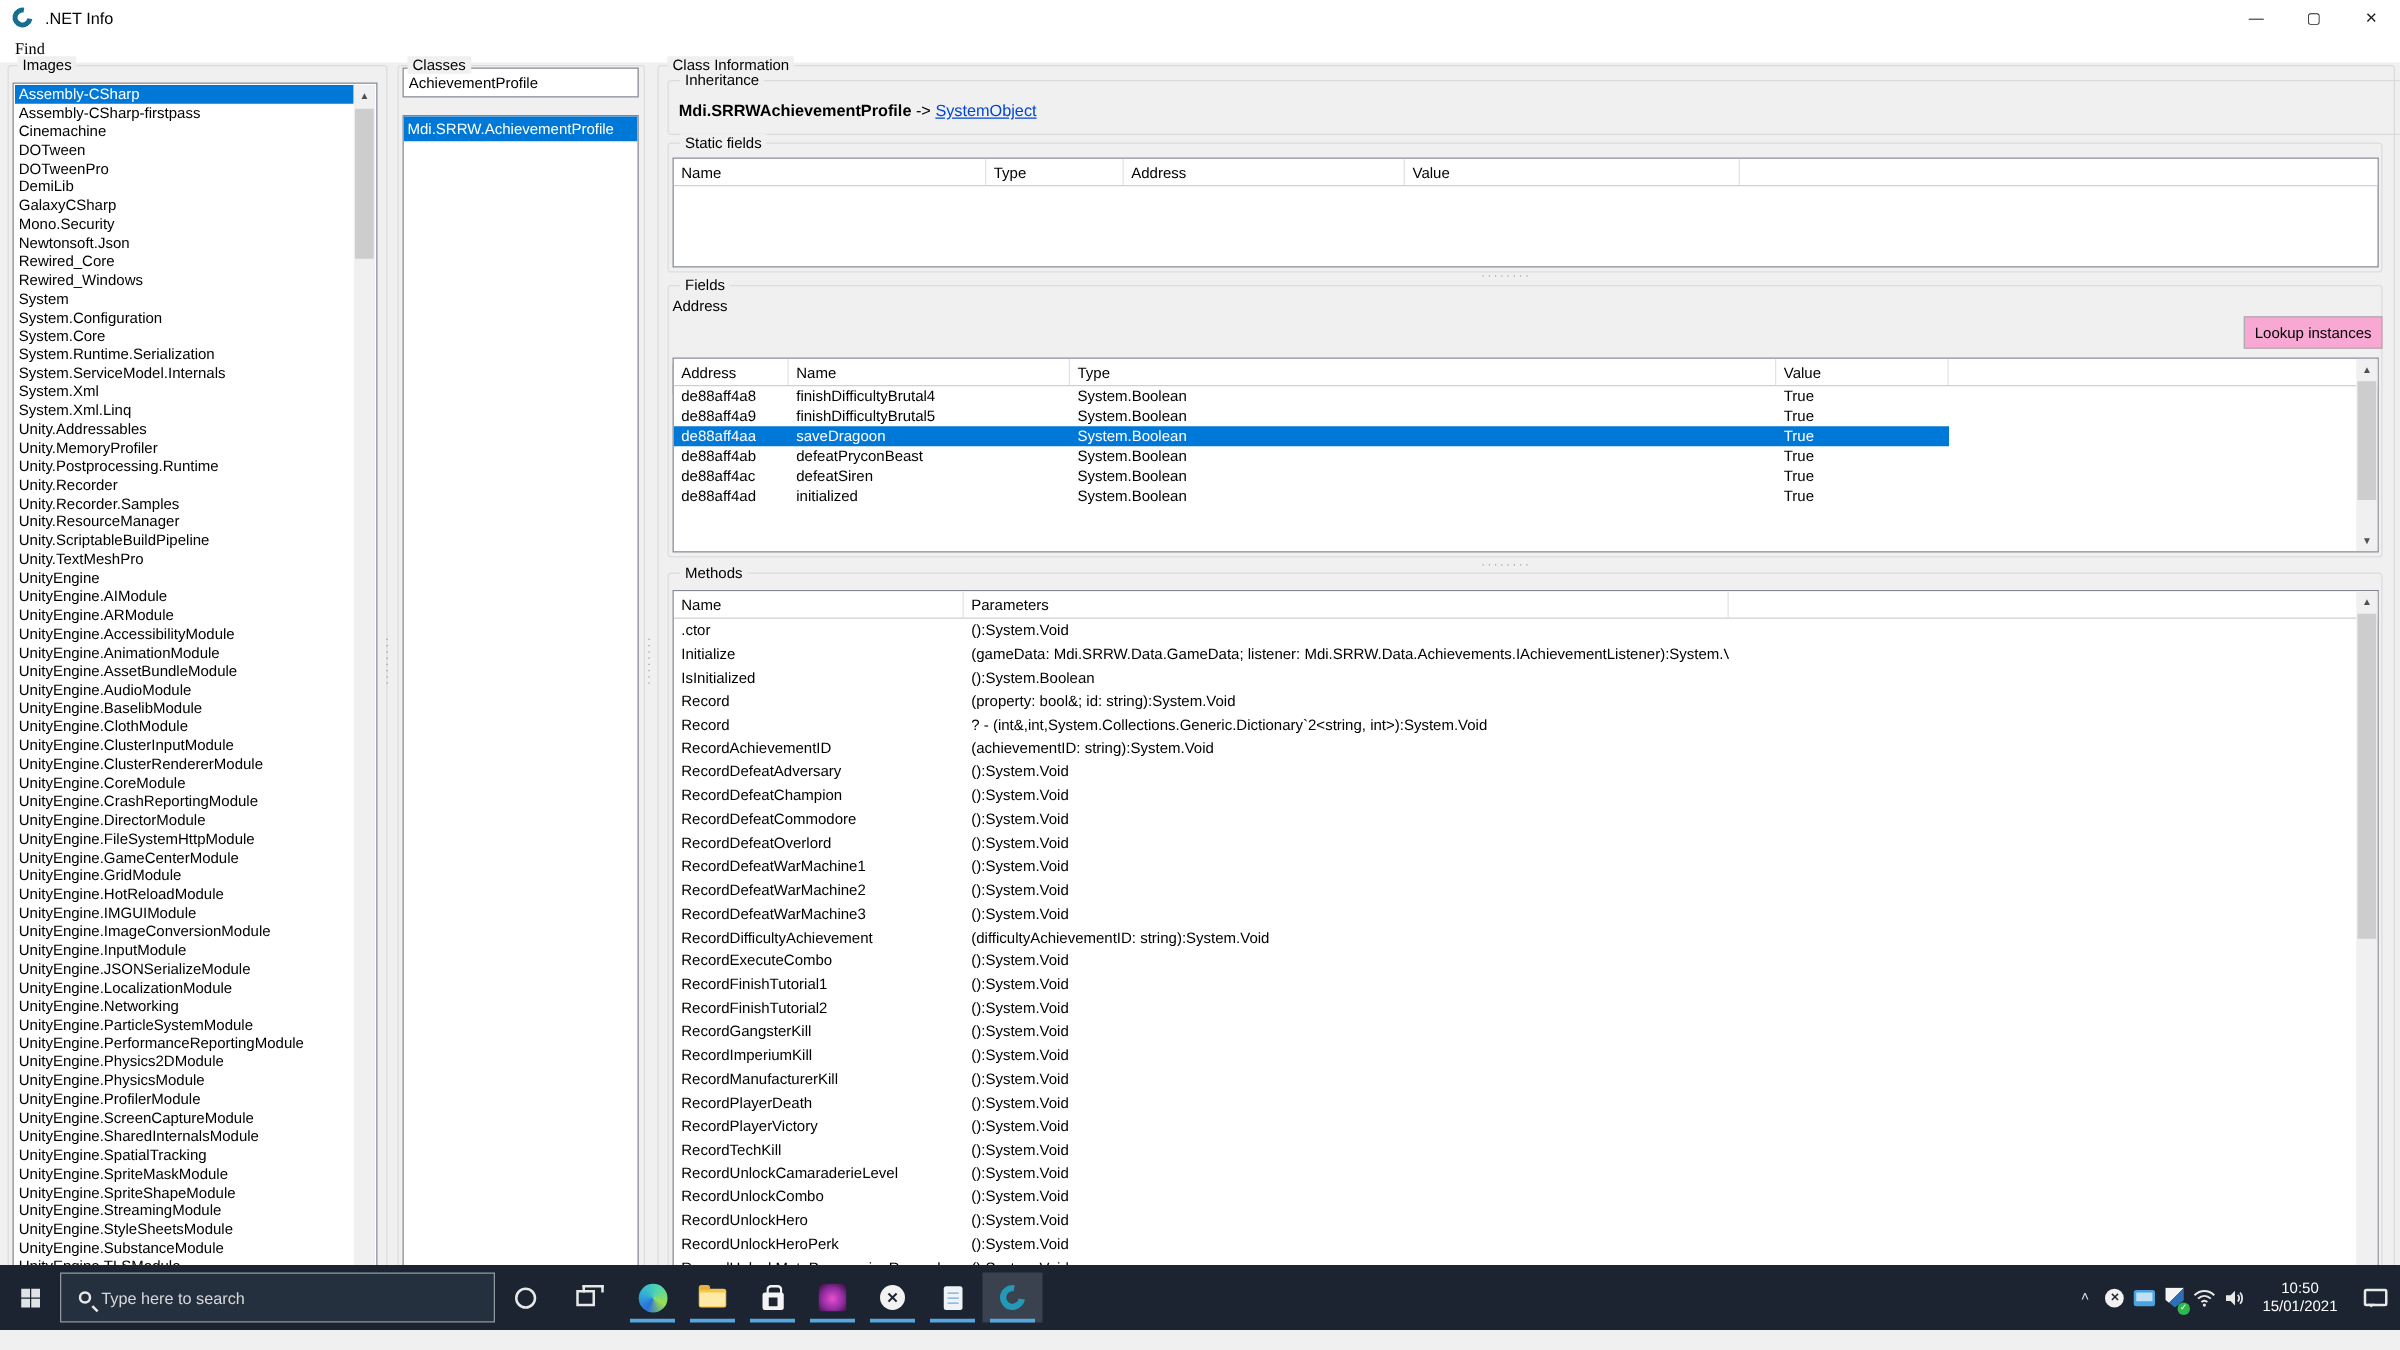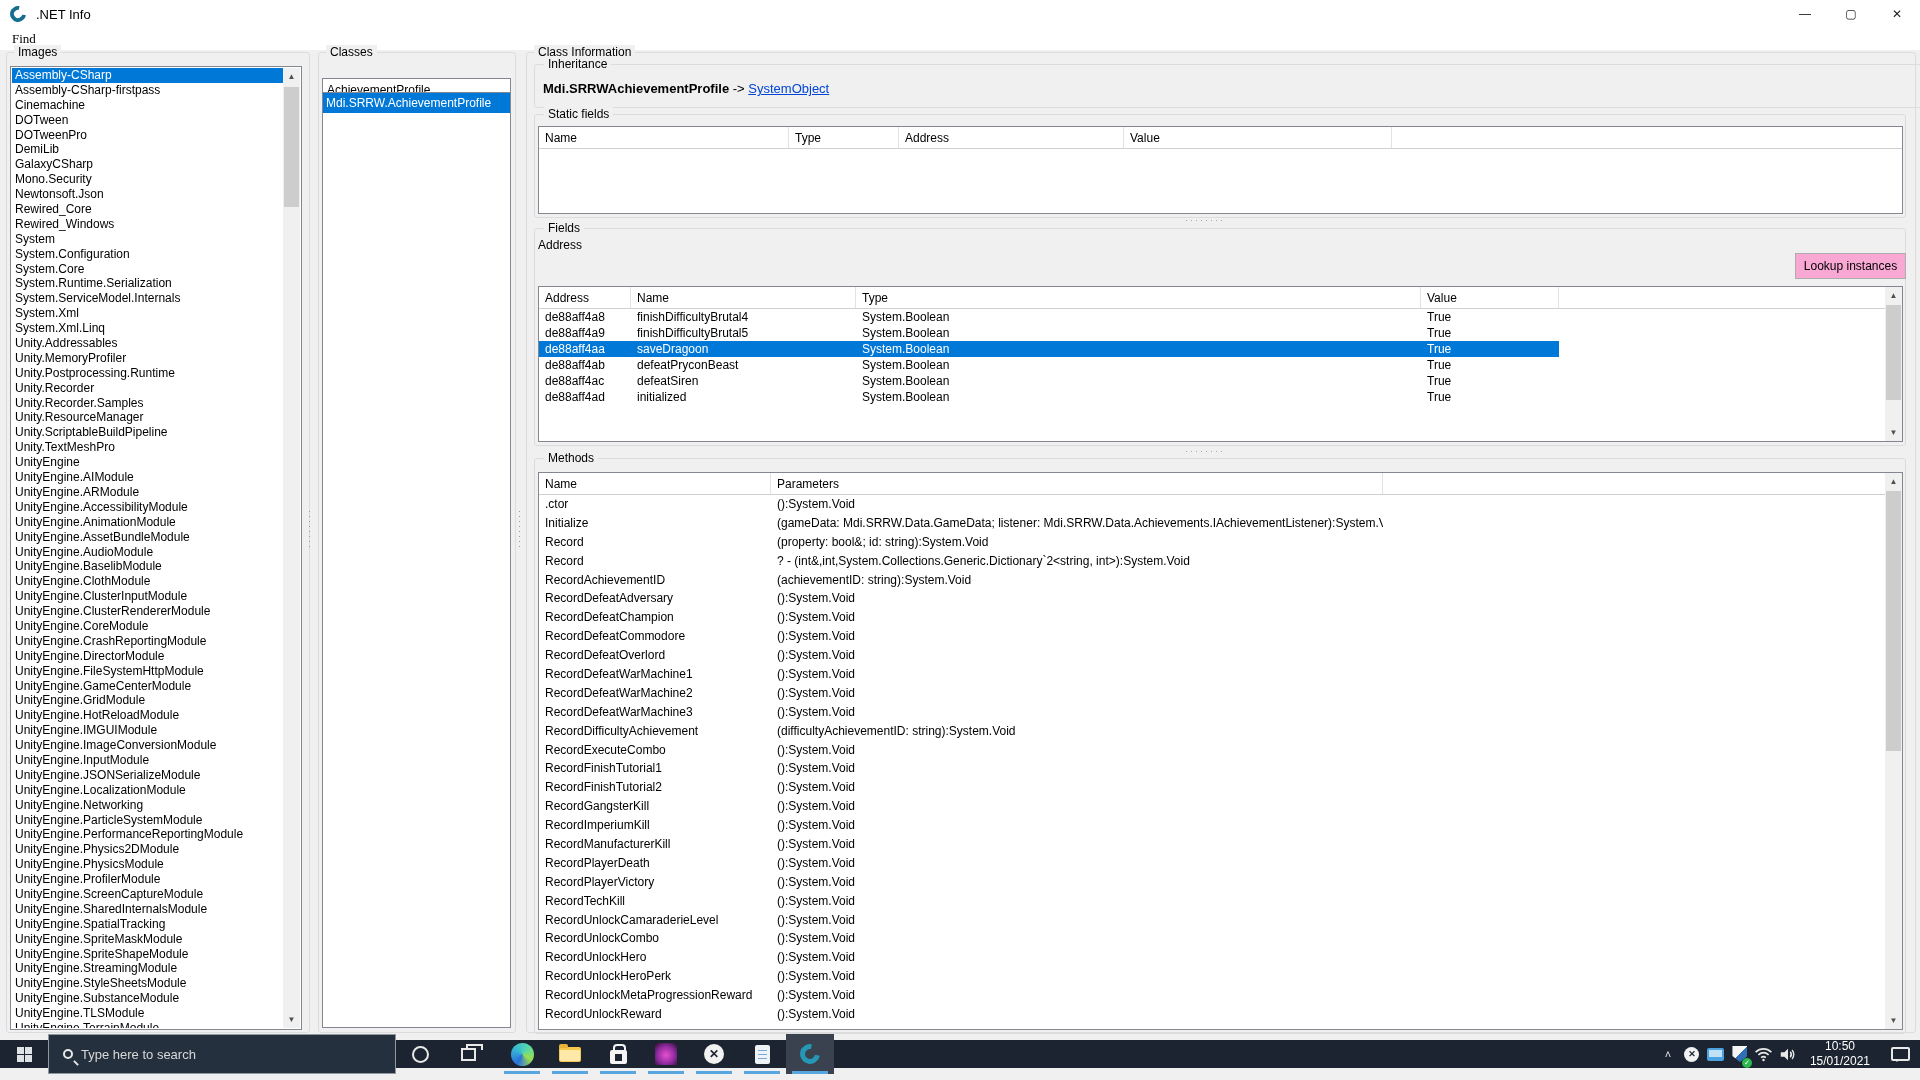--- a/index.html
+++ b/index.html
@@ -60,21 +60,21 @@
   .methods-row { height:18.9px; line-height:18.9px; }
 
   .combo { position:absolute; background:#fff; border:1px solid #828790; font-size:12px; line-height:22px; padding-left:6px; white-space:nowrap;margin-top:37px; }
   .combo .dd { position:absolute; right:2px; top:0; width:22px; height:22px; text-align:center; line-height:20px; color:#444; font-size:10px; }
   .btn { position:absolute; background:#f9a8d4; border:1px solid #adadad; font-size:12px; display:flex; align-items:center; justify-content:center; cursor:default; }
   .splitter-dots { position:absolute; color:#9a9a9a; font-size:9px; letter-spacing:2px; }
   .vsplit { position:absolute; color:#9a9a9a; font-size:9px; line-height:4px; writing-mode:vertical-rl; letter-spacing:2px; }
   .field-label { position:absolute; font-size:12px; }
 
   
-  .taskbar { position:absolute; left:0; top:1040px; width:1920px; height:28px; background:#1b2430; display:flex; align-items:center; }
+  .taskbar { position:absolute; left:0; top:1012px; width:1920px; height:52px; background:#1b2430; display:flex; align-items:center; }
   .tb-cell { width:48px; height:40px; display:flex; align-items:center; justify-content:center; position:relative; flex:none; }
   .tb-cell.active { background:#39424e; }
   .runline { position:absolute; left:6px; right:6px; bottom:0; height:3px; background:#58a6e0; }
   .win-logo { width:15px; height:15px; display:grid; grid-template-columns:7px 7px; grid-template-rows:7px 7px; gap:1px; }
   .win-logo div { background:#dfe3e6; }
   .tb-search { width:348px; height:40px; background:#25303e; border:1px solid #8f979e; display:flex; align-items:center; flex:none; position:relative; }
   .tb-search input { background:transparent; border:none; outline:none; color:#d8d8d8; font-size:13px; font-family:"Liberation Sans",sans-serif; width:260px; }
   .tb-search input::placeholder { color:#d8d8d8; opacity:1; }
   .mag { width:10px; height:10px; border:2px solid #e8e8e8; border-radius:50%; position:relative; margin:0 8px 0 14px; flex:none; }
   .mag::after { content:""; position:absolute; width:2px; height:6px; background:#e8e8e8; left:10px; top:9px; transform:rotate(-45deg); }
@@ -198,21 +198,21 @@
     <div class="vsb">
       <div class="arr up">▲</div>
       <div class="thumb" style="top:19px; height:120px;"></div>
       <div class="arr down">▼</div>
     </div>
   </div>
   <div class="vsplit" style="left:308px; top:510px;">········</div>
 
   <div class="grp" style="left:318px; top:52px; width:198px; height:981px;"></div>
   <span class="grp-label" style="left:326px; top:45px;">Classes</span>
-  <input class="textbox" style="left: 322px; top: 78px; width: 189px; height: 24px;" value="AchievementProfile">
+  <input class="textbox" style="left: 322px; top: 54px; width: 189px; height: 24px;" value="AchievementProfile">
   <div class="classlist" style="left:322px; top:92px; width:189px; height:936px;">
 
   <div class="class-item selected">Mdi.SRRW.AchievementProfile</div>
     </div>
   <div class="vsplit" style="left:518px; top:510px;">········</div>
 
   <div class="grp" style="left:526px; top:52px; width:1390px; height:981px;"></div>
   <span class="grp-label" style="left:534px; top:45px;">Class Information</span>
 
   <div class="grp" style="left:534px; top:64px; width:1408px; height:44px;text-align:right;">
@@ -313,20 +313,24 @@
 
     <div class="trow methods-row">
           <div class="td m-c1">.ctor</div>
           <div class="td m-c2">():System.Void</div>
         </div>
         <div class="trow methods-row">
           <div class="td m-c1">Initialize</div>
           <div class="td m-c2">(gameData: Mdi.SRRW.Data.GameData; listener: Mdi.SRRW.Data.Achievements.IAchievementListener):System.Void</div>
         </div>
         <div class="trow methods-row">
+          <div class="td m-c1">IsInitialized</div>
+          <div class="td m-c2">():System.Boolean</div>
+        </div>
+        <div class="trow methods-row">
           <div class="td m-c1">Record</div>
           <div class="td m-c2">(property: bool&amp;; id: string):System.Void</div>
         </div>
         <div class="trow methods-row">
           <div class="td m-c1">Record</div>
           <div class="td m-c2">? - (int&amp;,int,System.Collections.Generic.Dictionary`2&lt;string, int&gt;):System.Void</div>
         </div>
         <div class="trow methods-row">
           <div class="td m-c1">RecordAchievementID</div>
           <div class="td m-c2">(achievementID: string):System.Void</div>

